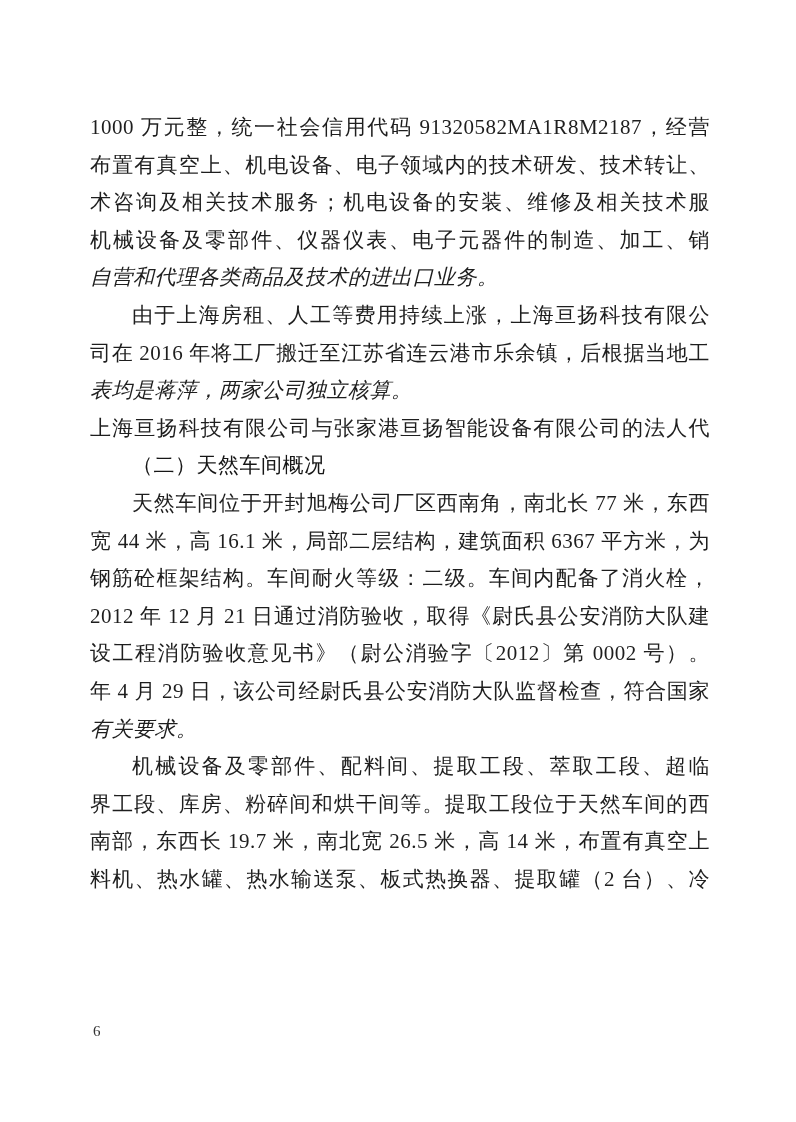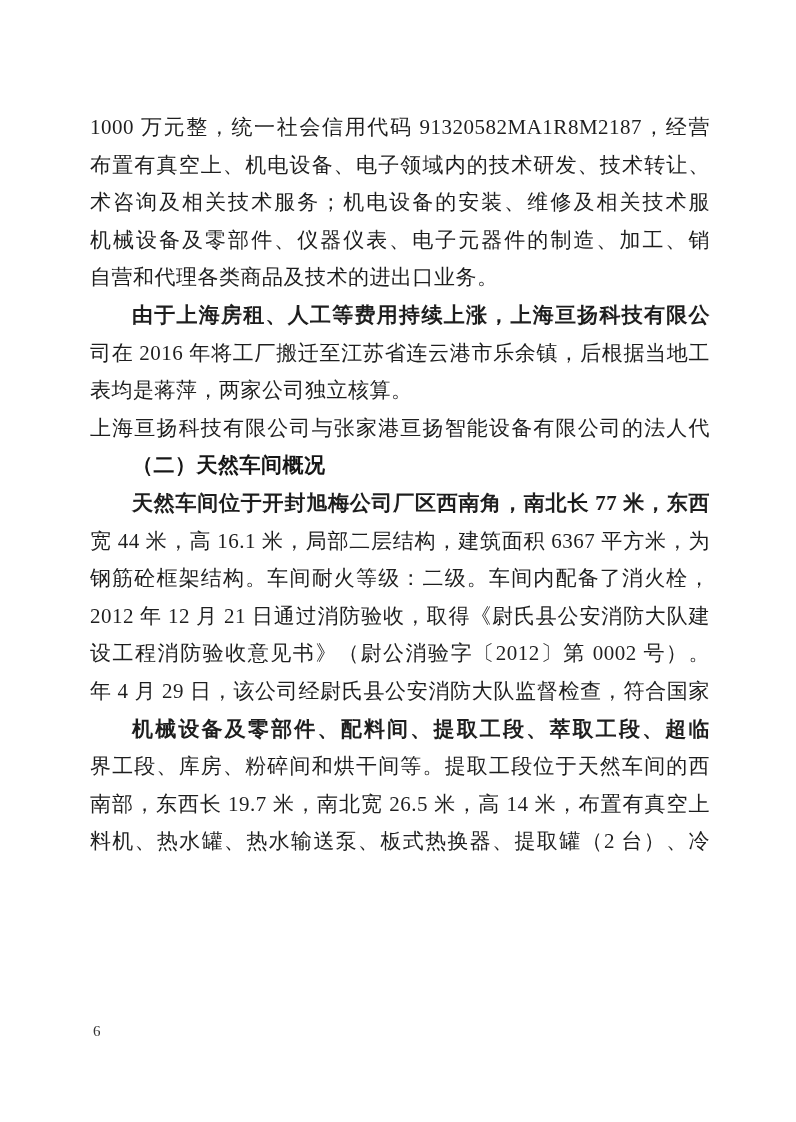--- a/index.html
+++ b/index.html
@@ -27,28 +27,28 @@
     line-height: 37.6px;
     height: 37.6px;
     letter-spacing: 0.5px;
     text-align: justify;
     text-align-last: justify;
     text-justify: inter-character;
     overflow: hidden;
   }
   .line.ind {
     text-indent: 2em;
-    font-weight: bold;
   }
   .line.end {
     text-align: right;
     text-align-last: left;
+    font-style: italic;
   }
   .line.heading {
-    font-weight: 700;
+    font-weight: 400;
     text-indent: 2em;
     text-align: left;
     text-align-last: left;
     color: #161616;
   }
   .page-number {
     position: absolute;
     left: 93px;
     top: 1021px;
     font-size: 15px;
@@ -75,20 +75,21 @@
     <div class="line">上海亘扬科技有限公司与张家港亘扬智能设备有限公司的法人代</div>
 
     <div class="line heading">（二）天然车间概况</div>
 
     <div class="line ind">天然车间位于开封旭梅公司厂区西南角，南北长 77 米，东西</div>
     <div class="line">宽 44 米，高 16.1 米，局部二层结构，建筑面积 6367 平方米，为</div>
     <div class="line">钢筋砼框架结构。车间耐火等级：二级。车间内配备了消火栓，</div>
     <div class="line">2012 年 12 月 21 日通过消防验收，取得《尉氏县公安消防大队建</div>
     <div class="line">设工程消防验收意见书》（尉公消验字〔2012〕第 0002 号）。2015</div>
     <div class="line">年 4 月 29 日，该公司经尉氏县公安消防大队监督检查，符合国家</div>
+    <div class="line end">有关要求。</div>
 
     <div class="line ind">机械设备及零部件、配料间、提取工段、萃取工段、超临</div>
     <div class="line">界工段、库房、粉碎间和烘干间等。提取工段位于天然车间的西</div>
     <div class="line">南部，东西长 19.7 米，南北宽 26.5 米，高 14 米，布置有真空上</div>
     <div class="line">料机、热水罐、热水输送泵、板式热换器、提取罐（2 台）、冷</div>
 
   </div>
 
   <div class="page-number">6</div>
 </div>

